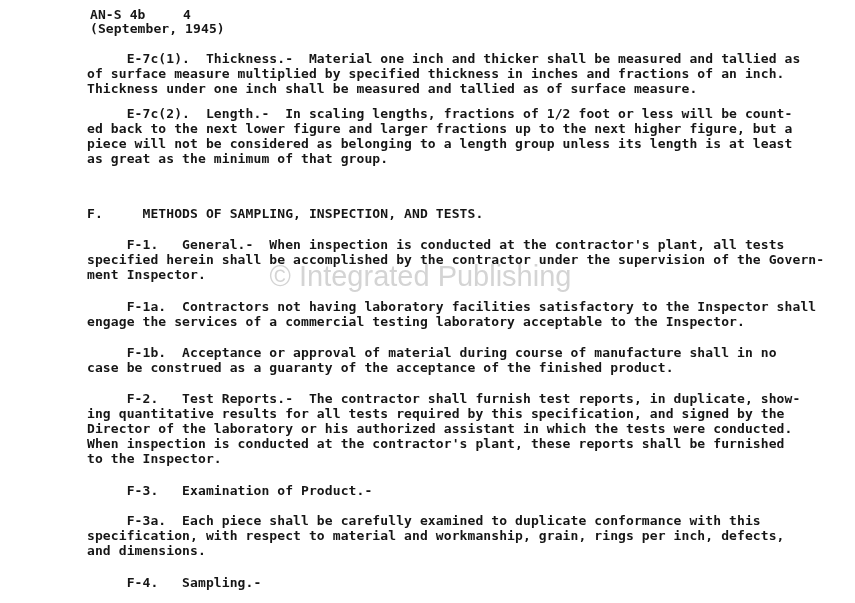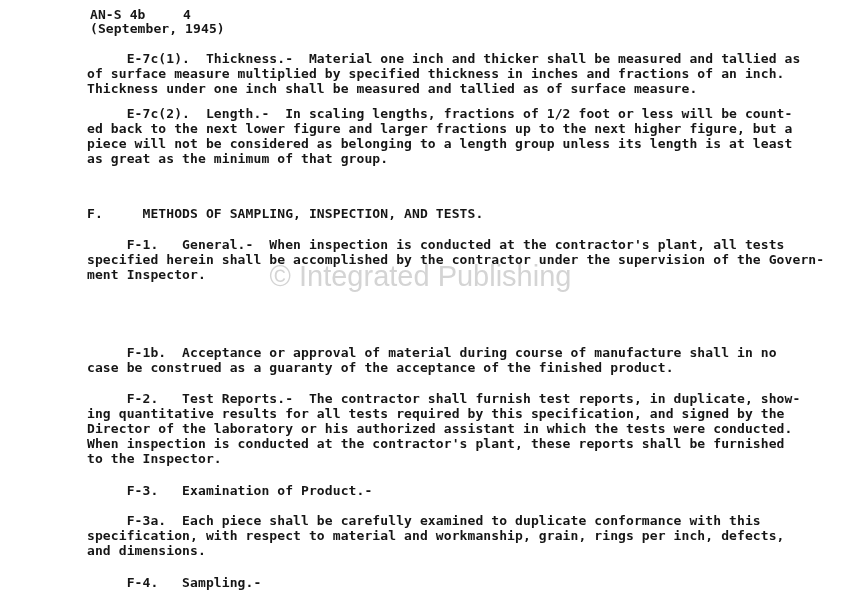--- a/index.html
+++ b/index.html
@@ -87,20 +87,22 @@
 ed back to the next lower figure and larger fractions up to the next higher figure, but a
 piece will not be considered as belonging to a length group unless its length is at least
 as great as the minimum of that group.</div>
 
   <div class="txt section-f">F.     METHODS OF SAMPLING, INSPECTION, AND TESTS.</div>
 
   <div class="txt para-f1">     F-1.   General.-  When inspection is conducted at the contractor's plant, all tests
 specified herein shall be accomplished by the contractor under the supervision of the Govern-
 ment Inspector.</div>
 
+  <div class="txt para-f1a">     F-1a.  Contractors not having laboratory facilities satisfactory to the Inspector shall
+engage the services of a commercial testing laboratory acceptable to the Inspector.</div>
 
   <div class="txt para-f1b">     F-1b.  Acceptance or approval of material during course of manufacture shall in no
 case be construed as a guaranty of the acceptance of the finished product.</div>
 
   <div class="txt para-f2">     F-2.   Test Reports.-  The contractor shall furnish test reports, in duplicate, show-
 ing quantitative results for all tests required by this specification, and signed by the
 Director of the laboratory or his authorized assistant in which the tests were conducted.
 When inspection is conducted at the contractor's plant, these reports shall be furnished
 to the Inspector.</div>
 

